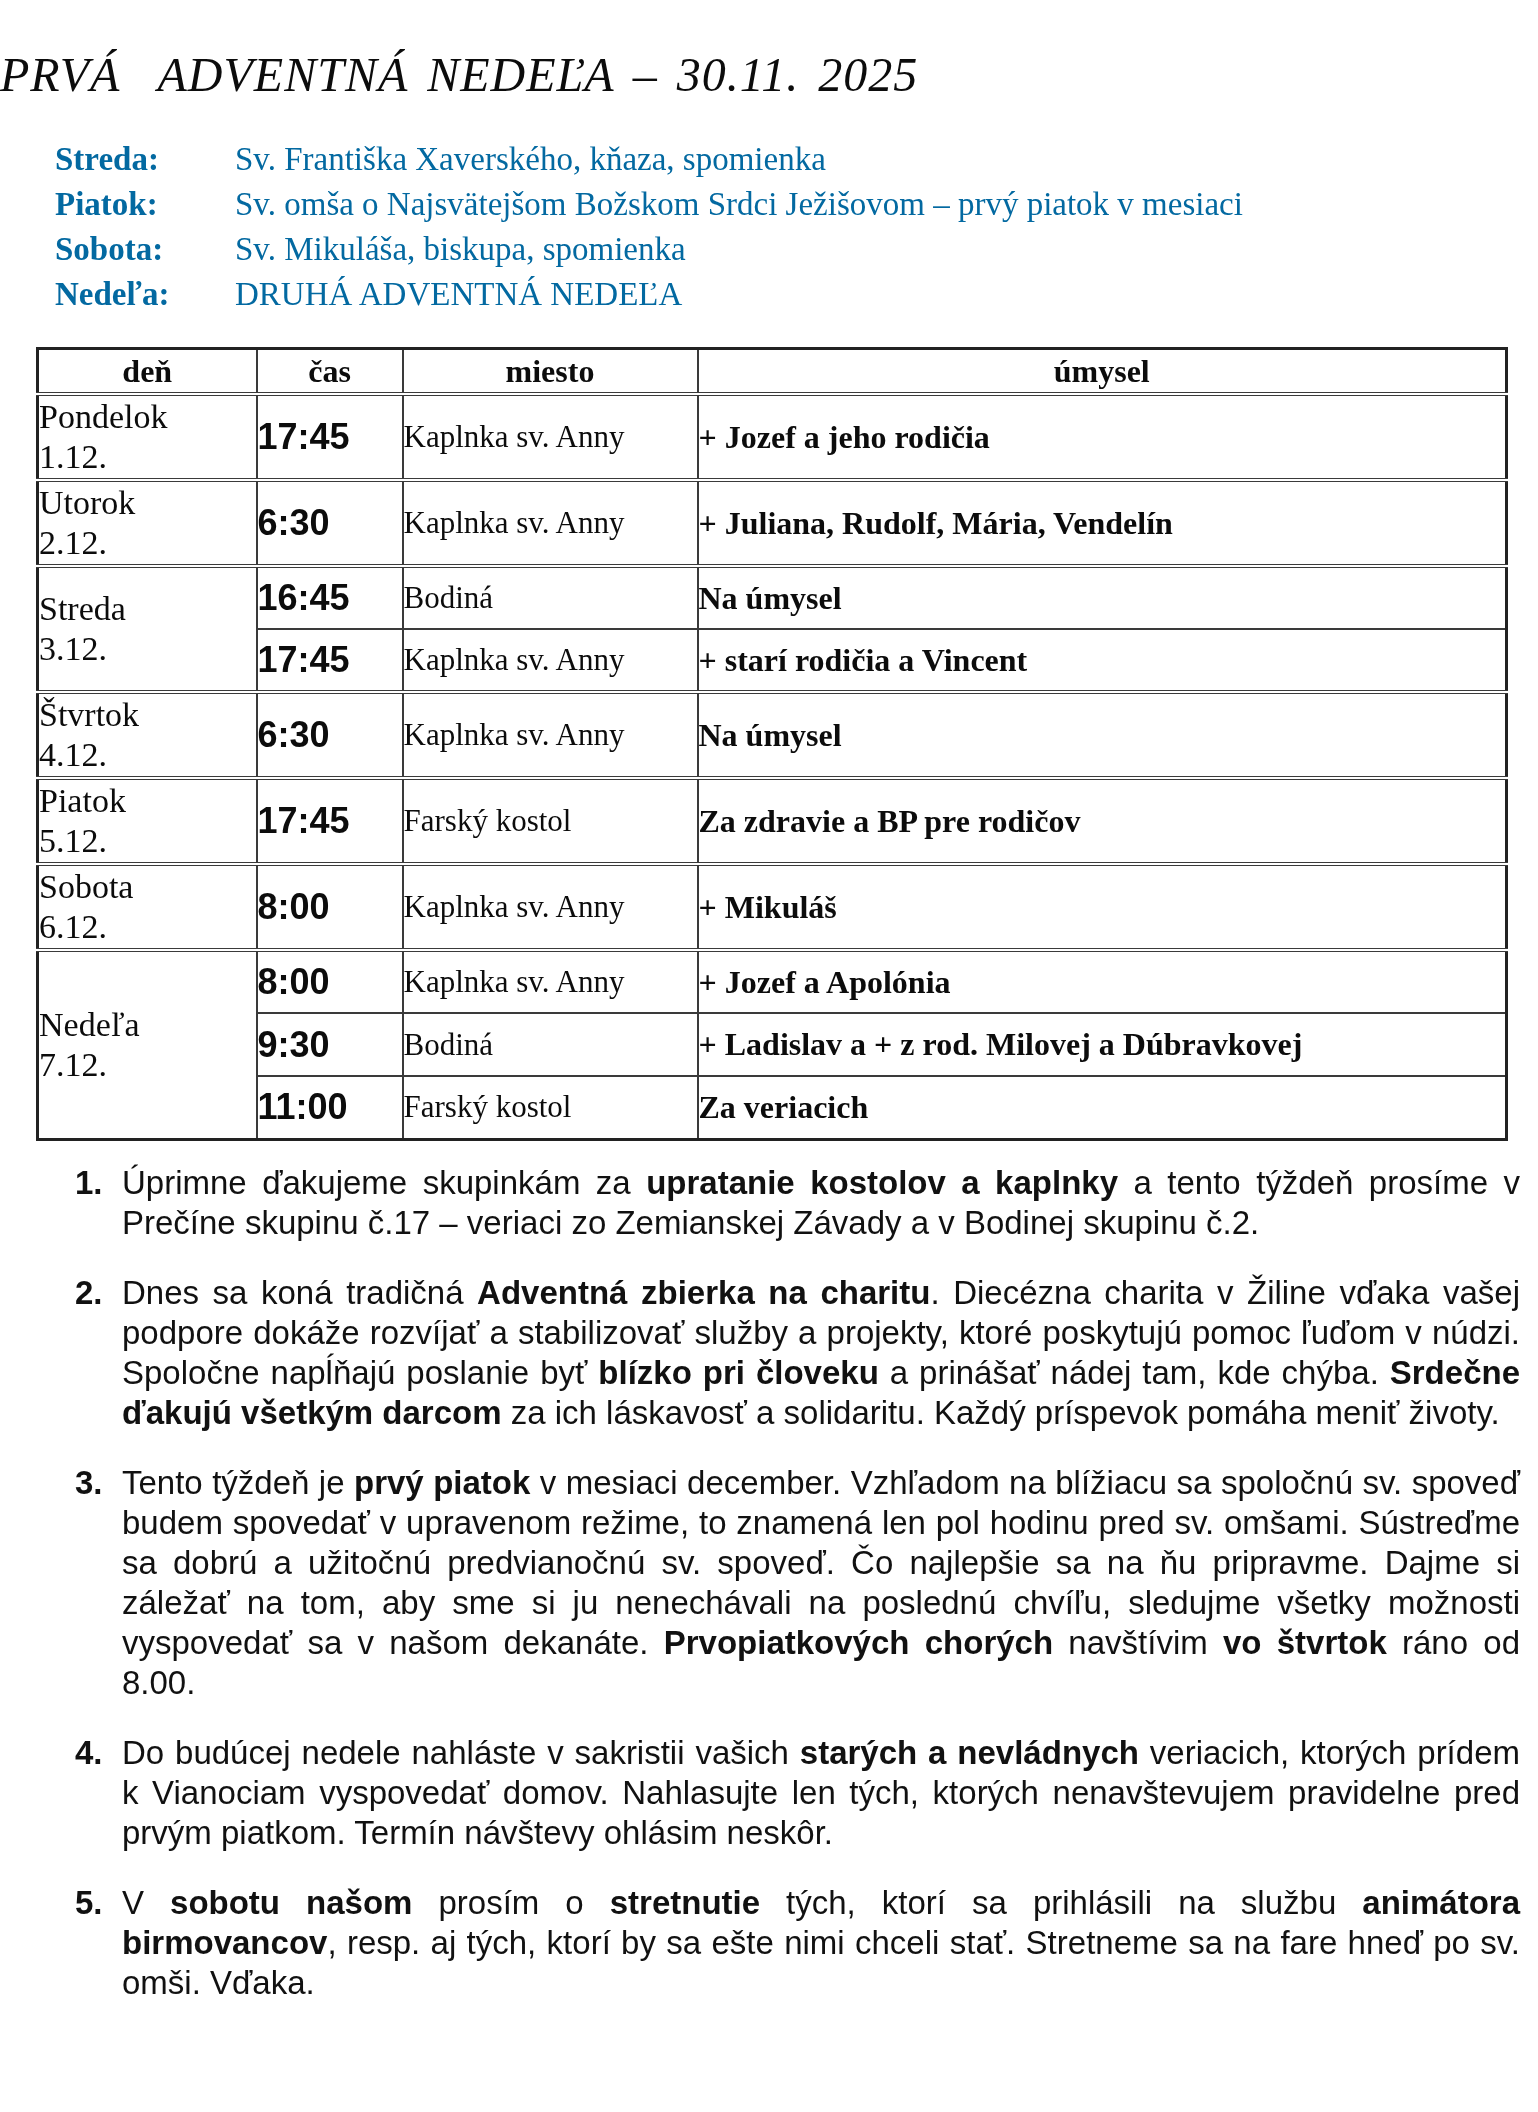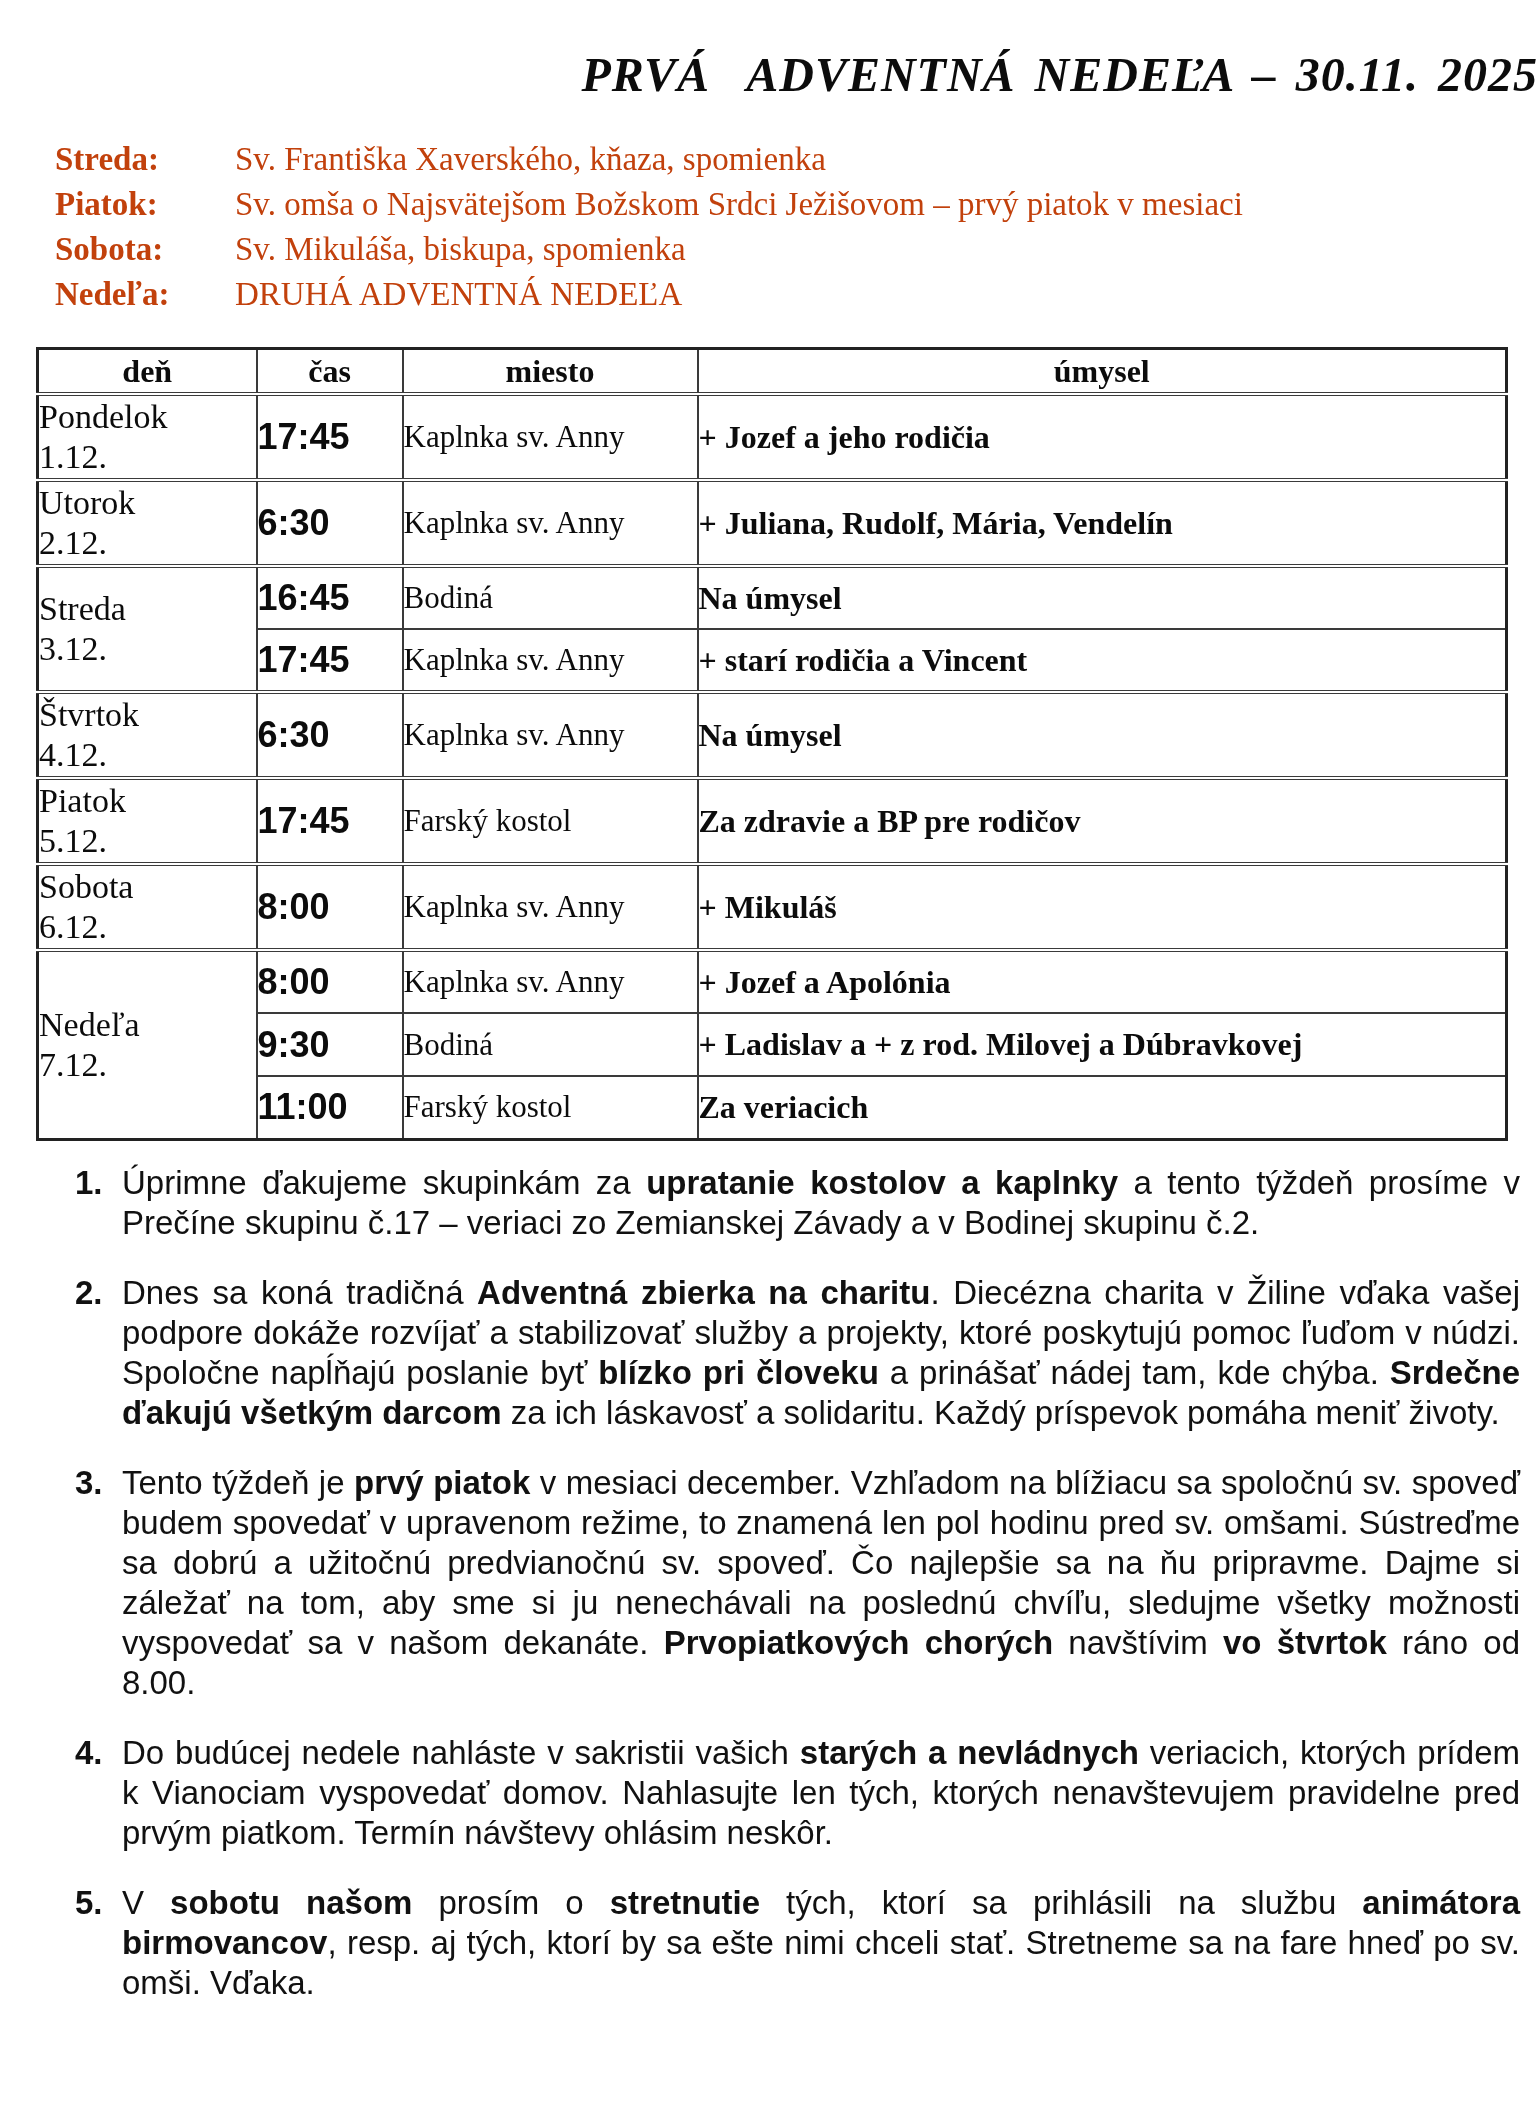--- a/index.html
+++ b/index.html
@@ -11,38 +11,38 @@
     position: relative;
     width: 1538px;
     height: 2112px;
     background: #ffffff;
     color: #111;
     overflow: hidden;
   }
   
   .title {
     margin: 48px 0 0 0;
-    text-align: right;
+    text-align: left;
     font-family: "Liberation Serif", "DejaVu Serif", serif;
     font-style: italic;
-    font-weight: bold;
+    font-weight: normal;
     font-size: 48px;
     line-height: 53px;
     letter-spacing: 1px;
     word-spacing: 6px;
     white-space: pre;
     color: #0c0c0c;
   }
   
   .week-list {
     margin: 36px 0 0 55px;
     font-family: "Liberation Serif", "DejaVu Serif", serif;
     font-size: 33px;
     line-height: 45px;
-    color: #c2410c;
+    color: #0369a1;
   }
   .week-row { white-space: nowrap; }
   .week-label {
     display: inline-block;
     width: 180px;
     font-weight: bold;
   }
   
   table.mass-table {
     margin: 30px 0 0 36px;

